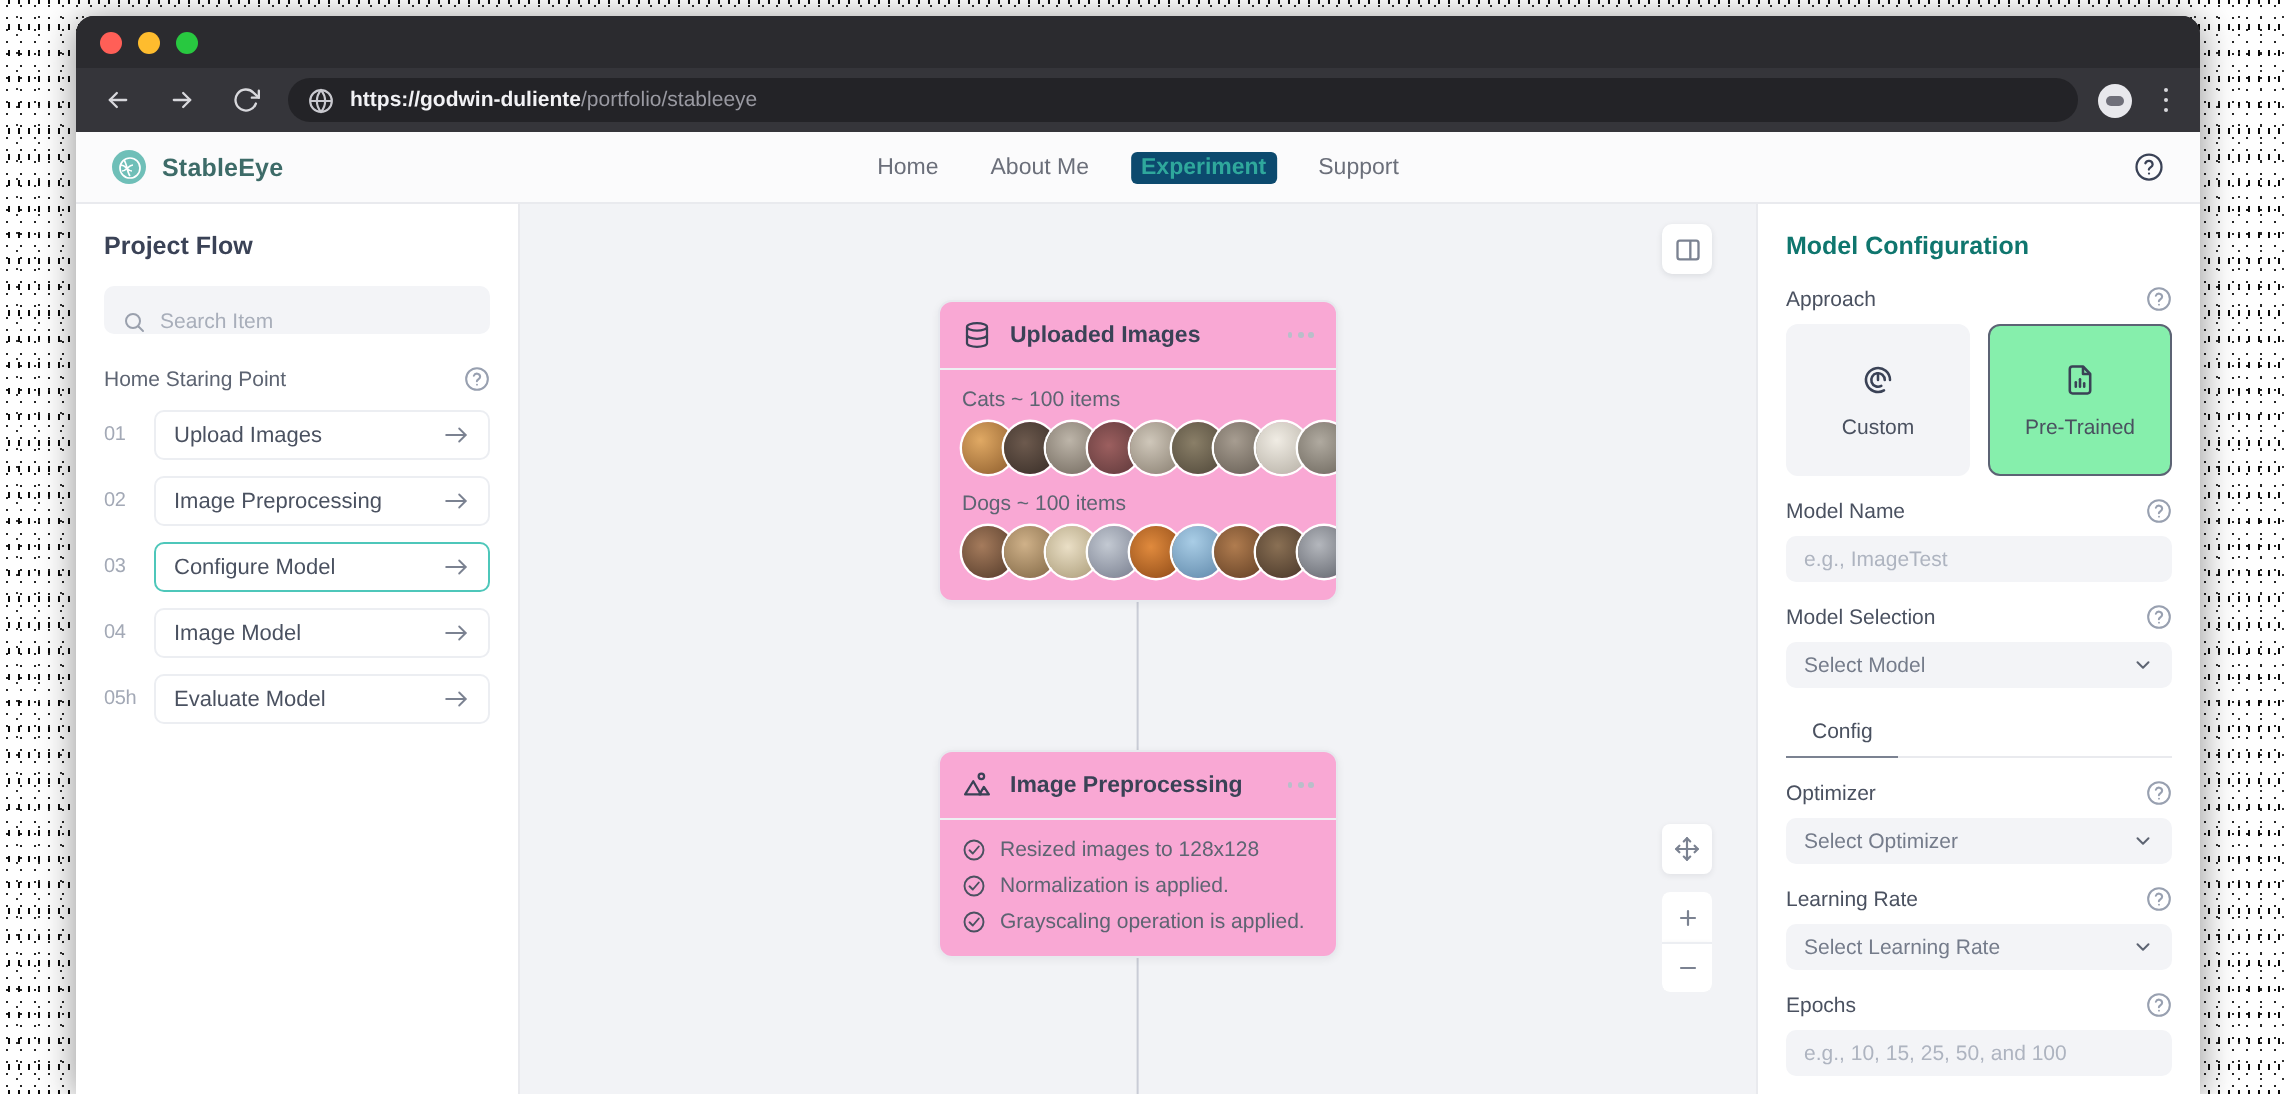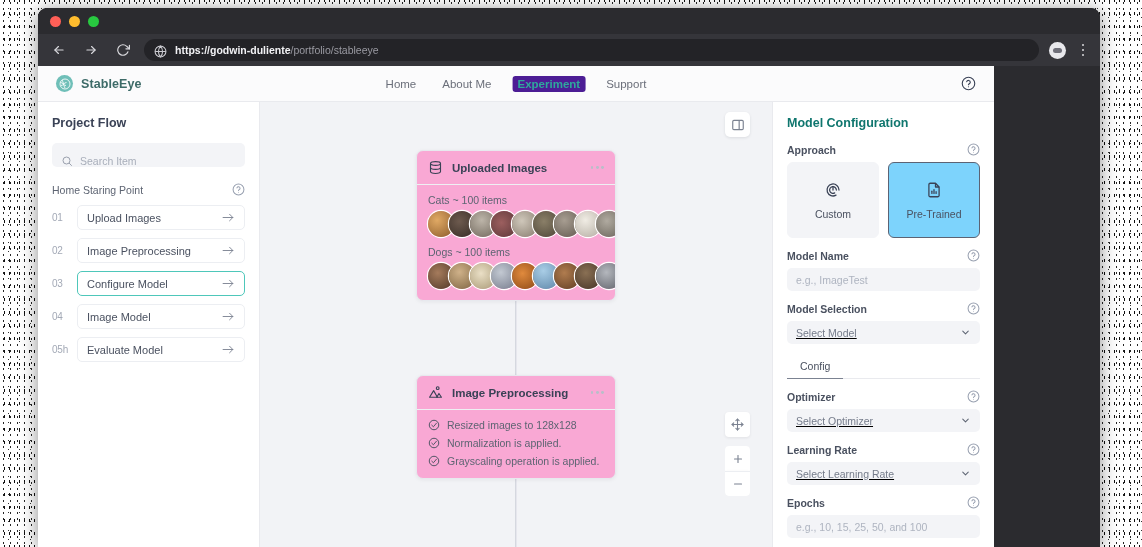--- a/index.html
+++ b/index.html
@@ -88,21 +88,21 @@
   #kebab {
     width: 14px; display: flex; flex-direction: column; align-items: center;
     gap: 2.5px; cursor: pointer; flex: 0 0 auto;
   }
   #kebab i { width: 2.6px; height: 2.6px; border-radius: 50%; background: #d8d8dc; display: block; }
 
   
   #viewport {
     position: absolute;
     left: 0; top: 58px;
-    width: 956px; height: 481px;
+    width: 1062px; height: 481px;
     background: #ffffff;
     overflow: hidden;
   }
 
   
   #appheader {
     height: 36px;
     background: #fbfbfc;
     border-bottom: 1px solid #e9eaee;
     display: flex; align-items: center;
@@ -118,21 +118,21 @@
   }
   #brandname { font-size: 12.5px; color: #3d6b68; font-weight: 600; letter-spacing: .1px; }
   #mainnav {
     position: absolute; left: 50%; transform: translateX(-50%);
     display: flex; align-items: center; gap: 16px;
   }
   .navitem {
     font-size: 11.5px; color: #6b6f7a; cursor: pointer;
     padding: 2px 5px; border-radius: 3px; white-space: nowrap;
   }
-  .navitem.active { color: #2fa89c; background: #4c1d95; font-weight: 600; }
+  .navitem.active { color: #2fa89c; background: #0c4a6e; font-weight: 600; }
   #headerhelp { margin-left: auto; color: #3a4256; cursor: pointer; display: flex; }
 
   
   #body { display: flex; height: 445px; }
 
   
   #sidebar {
     width: 222px; flex: 0 0 222px;
     background: #ffffff;
     border-right: 1px solid #e9eaee;
@@ -250,49 +250,49 @@
     background: #ffffff;
     border-left: 1px solid #e9eaee;
     padding: 14px 14px 0 14px;
     overflow: hidden;
   }
   #rptitle { font-size: 12.5px; color: #0f766e; font-weight: 600; margin-bottom: 13px; }
   .fieldhead {
     display: flex; align-items: center; justify-content: space-between;
     margin-bottom: 6px;
   }
-  .fieldlabel { font-size: 10.5px; color: #4a5160; font-weight: bold; }
+  .fieldlabel { font-size: 10.5px; color: #4a5160; }
   .fieldhelp { color: #98a0b0; display: flex; cursor: pointer; }
 
   #approachrow { display: flex; gap: 9px; margin-bottom: 11px; }
   .approachcard {
     flex: 1; height: 76px;
     background: #f3f4f7;
     border: 1px solid #f3f4f7;
     border-radius: 6px;
     display: flex; flex-direction: column;
     align-items: center; justify-content: center; gap: 9px;
     cursor: pointer;
   }
-  .approachcard.selected { border: 1.3px solid #5c6374; background: #7dd3fc; }
+  .approachcard.selected { border: 1.3px solid #5c6374; background: #86efac; }
   .approachcard svg { color: #3a4256; }
   .approachlabel { font-size: 10.5px; color: #4a5160; }
 
   .textinput {
     height: 23px; background: #f3f4f7; border: 0; border-radius: 5px;
     width: 100%; padding: 0 9px;
     font-family: inherit; font-size: 10.5px; color: #3a4256;
     outline: none; margin-bottom: 11px; display: block;
   }
   .textinput::placeholder { color: #aeb4c0; }
 
   .selectbox {
     height: 23px; background: #f3f4f7; border-radius: 5px;
     display: flex; align-items: center; justify-content: space-between;
-    padding: 0 9px; cursor: pointer; margin-bottom: 11px; text-decoration: underline;
+    padding: 0 9px; cursor: pointer; margin-bottom: 11px;
   }
   .selectvalue { font-size: 10.5px; color: #757c8b; }
   .selectbox svg { color: #5d6472; flex: 0 0 auto; }
 
   #tabbar {
     display: flex; border-bottom: 1px solid #e9eaee;
     margin-bottom: 11px;
   }
   .tab {
     font-size: 10.5px; color: #4a5160; padding: 5px 13px 6px 13px;

